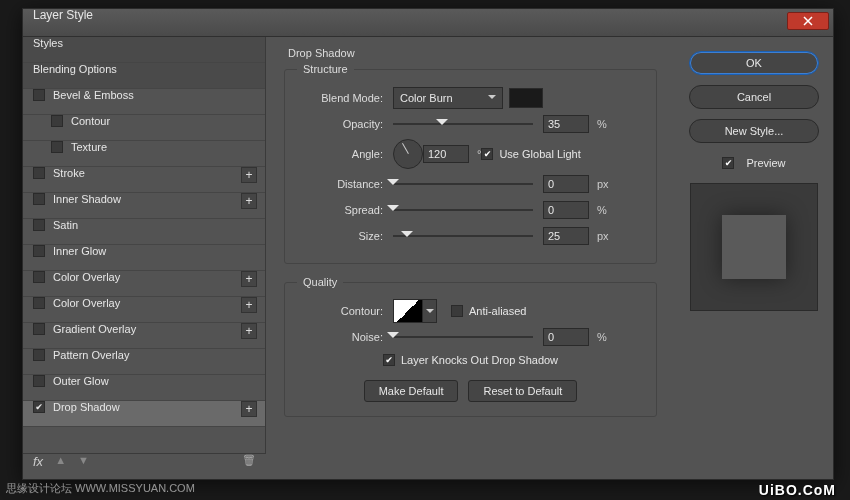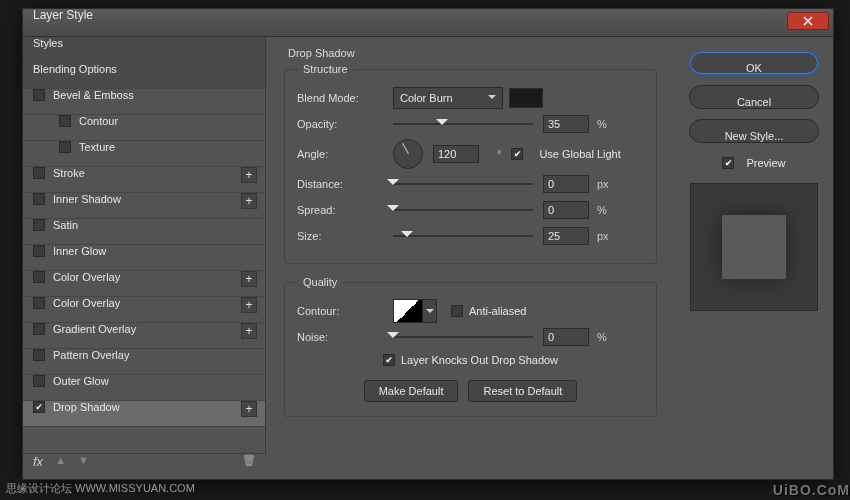--- a/index.html
+++ b/index.html
@@ -6,62 +6,62 @@
 body{background:#1a1a1a;width:850px;height:500px;position:relative;overflow:hidden}
 .dialog{position:absolute;left:22px;top:8px;width:812px;height:472px;background:#535353;border:1px solid #2a2a2a;box-shadow:0 4px 20px rgba(0,0,0,.6)}
 .titlebar{height:28px;background:linear-gradient(#5a5a5a,#4a4a4a);border-bottom:1px solid #2f2f2f;display:flex;align-items:center;padding:0 4px 16px 10px;position:relative}
 .titlebar .title{color:#e6e6e6;font-size:12px}
 .closebtn{position:absolute;right:4px;top:3px;width:42px;height:18px;background:#c0392b;border:1px solid #7a2018;border-radius:2px;display:flex;align-items:center;justify-content:center;cursor:pointer}
 .closebtn svg{width:10px;height:10px}
 .body{display:flex;height:calc(100% - 24px - 30px)}
 .col-styles{width:243px;border-right:1px solid #3a3a3a;display:flex;flex-direction:column}
 .style-row{height:26px;display:flex;align-items:flex-start;padding:0 8px 0 10px;border-bottom:1px solid #454545;position:relative;cursor:pointer}
 .style-row.hdr{background:#4a4a4a}
-.style-row.sub{padding-left:36px}
+.style-row.sub{padding-left:28px}
 .style-row.sel{background:#6a6a6a}
 .chk{width:12px;height:12px;border:1px solid #2a2a2a;background:#3a3a3a;margin-right:8px;display:flex;align-items:center;justify-content:center}
 .chk.on::after{content:"✔";font-size:9px;color:#e6e6e6}
 .addbtn{position:absolute;right:8px;width:16px;height:16px;border:1px solid #333;background:#454545;display:flex;align-items:center;justify-content:center}
 .addbtn::after{content:"+";font-size:12px;color:#ddd}
 .fxbar{height:30px;border-top:1px solid #3a3a3a;display:flex;padding:0 10px;gap:12px}
 .fx{font-style:italic;font-size:13px;color:#ccc}
 .arrow{color:#888}
 .trash{margin-left:auto;color:#aaa}
 .col-settings{flex:1;padding:10px 18px}
 fieldset{border:1px solid #444;border-radius:3px;padding:10px 12px 14px;margin-bottom:12px}
 legend{padding:0 6px;background:#535353;color:#ddd}
 .section-title{color:#ddd;margin-bottom:4px;margin-left:4px}
 .row{display:flex;align-items:center;height:26px}
-.lbl{width:86px;text-align:left;margin-right:10px;color:#ddd}
+.lbl{width:86px;text-align:right;margin-right:10px;color:#ddd}
 .select{width:110px;height:20px;background:#454545;border:1px solid #2a2a2a;display:flex;align-items:center;padding:10px 6px;position:relative;cursor:pointer}
 .select::after{content:"";position:absolute;right:6px;top:7px;border:4px solid transparent;border-top-color:#ccc}
 .swatch{width:34px;height:20px;background:#1a1a1a;border:1px solid #2a2a2a;margin-left:6px}
 .slider{width:140px;height:16px;position:relative;margin-right:10px}
 .slider .track{position:absolute;left:0;right:0;top:7px;height:2px;background:#333}
 .slider .thumb{position:absolute;top:3px;width:0;height:0;border:6px solid transparent;border-top-color:#e6e6e6;transform:translateX(-6px)}
 .numbox{width:46px;height:18px;background:#454545;border:1px solid #2a2a2a;padding:0 4px;display:flex;align-items:center}
 .unit{margin-left:8px;color:#ccc}
-.anglewrap{display:flex;align-items:center;gap:10px}
+.anglewrap{display:flex;align-items:center;}
 .angledial{width:30px;height:30px;border:1px solid #2a2a2a;border-radius:50%;background:#454545;position:relative}
 .angledial .hand{position:absolute;left:50%;top:50%;width:12px;height:1px;background:#ccc;transform-origin:0 0;transform:rotate(-120deg)}
 .chk2{width:12px;height:12px;border:1px solid #2a2a2a;background:#3a3a3a;margin-right:6px;display:inline-flex;align-items:center;justify-content:center}
 .chk2.on::after{content:"✔";font-size:9px;color:#fff}
 .contour-sw{width:30px;height:24px;border:1px solid #2a2a2a;background:linear-gradient(135deg,#fff 50%,#000 50%)}
 .contour-dd{width:14px;height:24px;border:1px solid #2a2a2a;border-left:none;background:#454545;display:flex;align-items:center;justify-content:center}
 .contour-dd::after{content:"";border:4px solid transparent;border-top-color:#ccc;margin-top:4px}
 .btn{height:22px;padding:0 14px;background:#454545;border:1px solid #2a2a2a;border-radius:3px;display:inline-flex;align-items:center;cursor:pointer}
 .btnrow{display:flex;gap:10px;justify-content:center;margin-top:14px}
 .knockrow{display:flex;align-items:center;justify-content:center;margin-top:4px}
 .col-right{width:158px;padding:14px 16px;display:flex;flex-direction:column;gap:10px;align-items:center}
-.rbtn{width:130px;height:24px;background:#454545;border:1px solid #2a2a2a;border-radius:12px;display:flex;align-items:flex-end;justify-content:center;cursor:pointer}
+.rbtn{width:130px;height:24px;background:#454545;border:1px solid #2a2a2a;border-radius:12px;display:flex;align-items:center;justify-content:center;cursor:pointer}
 .rbtn.primary{border:1px solid #1a5fb4;box-shadow:0 0 0 1px #3d7fd1 inset}
 .previewchk{display:flex;align-items:center;gap:6px;margin-top:4px}
 .preview{width:128px;height:128px;background:#3a3a3a;border:1px solid #2a2a2a;display:flex;align-items:center;justify-content:center;margin-top:4px}
 .preview .inner{width:64px;height:64px;background:#5a5a5a;box-shadow:0 0 22px rgba(0,0,0,.45)}
-.watermark{position:absolute;bottom:2px;right:0;font-size:14px;font-weight:bold;color:#737373;text-shadow:1px 1px 2px #000;letter-spacing:1px}
+.watermark{position:absolute;bottom:2px;right:14px;font-size:14px;font-weight:bold;color:#ffffff;text-shadow:1px 1px 2px #000;letter-spacing:1px}
 .watermark2{position:absolute;bottom:4px;left:6px;font-size:11px;color:#e6e6e6;opacity:.6}
 </style>
 </head>
 <body>
 
 <div class="dialog">
   <div class="titlebar">
     <span class="title">Layer Style</span>
     <div class="closebtn">
       <svg viewBox="0 0 10 10">

